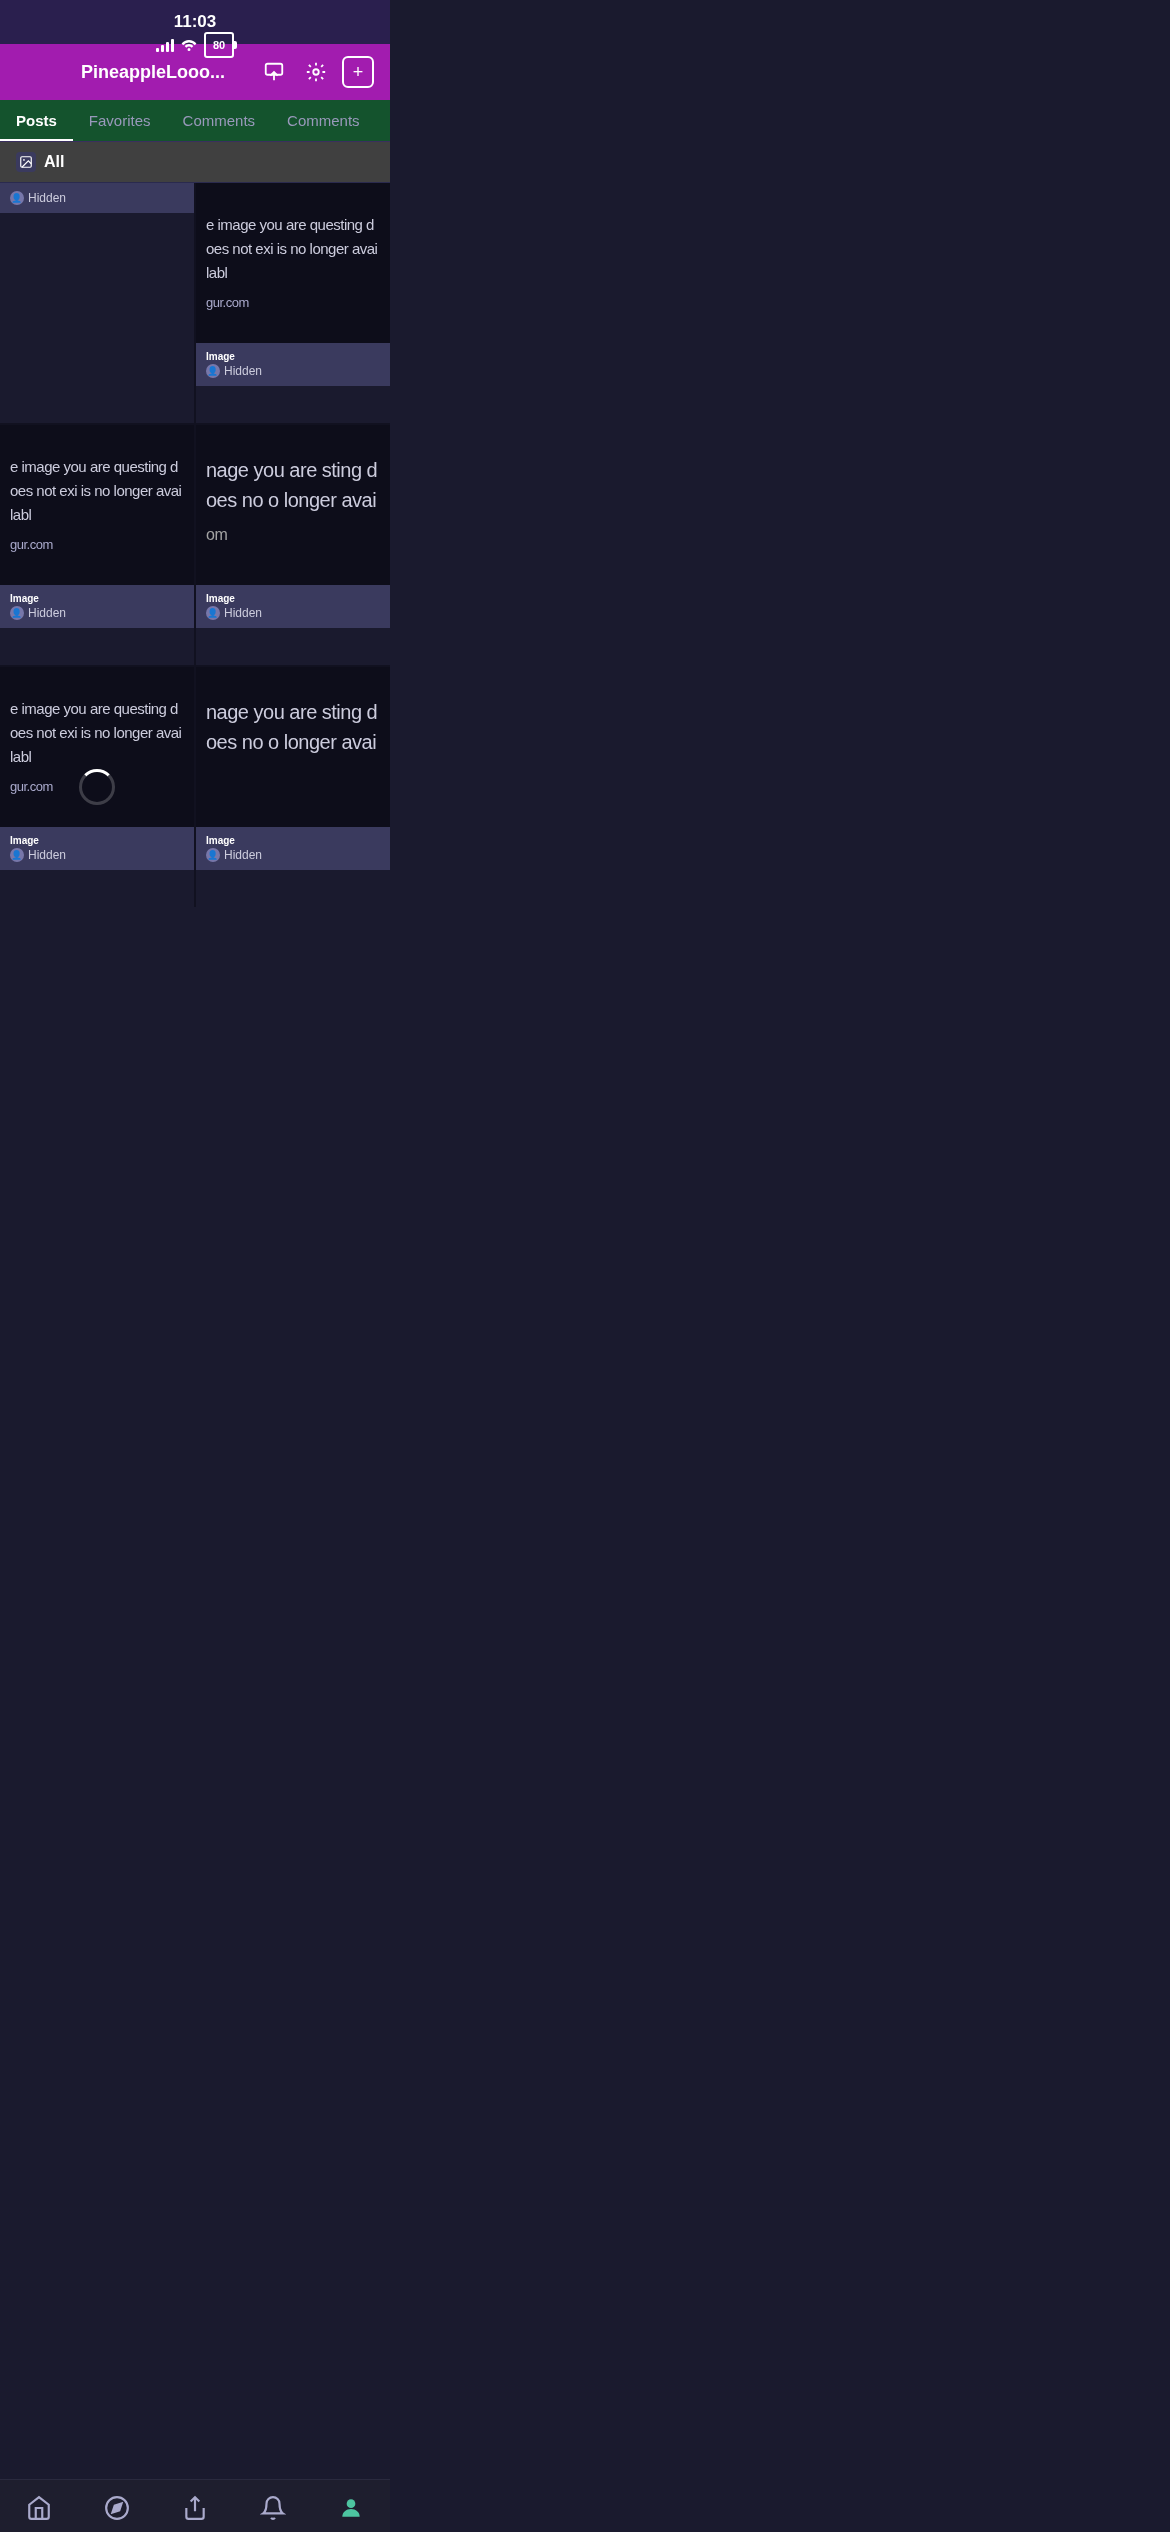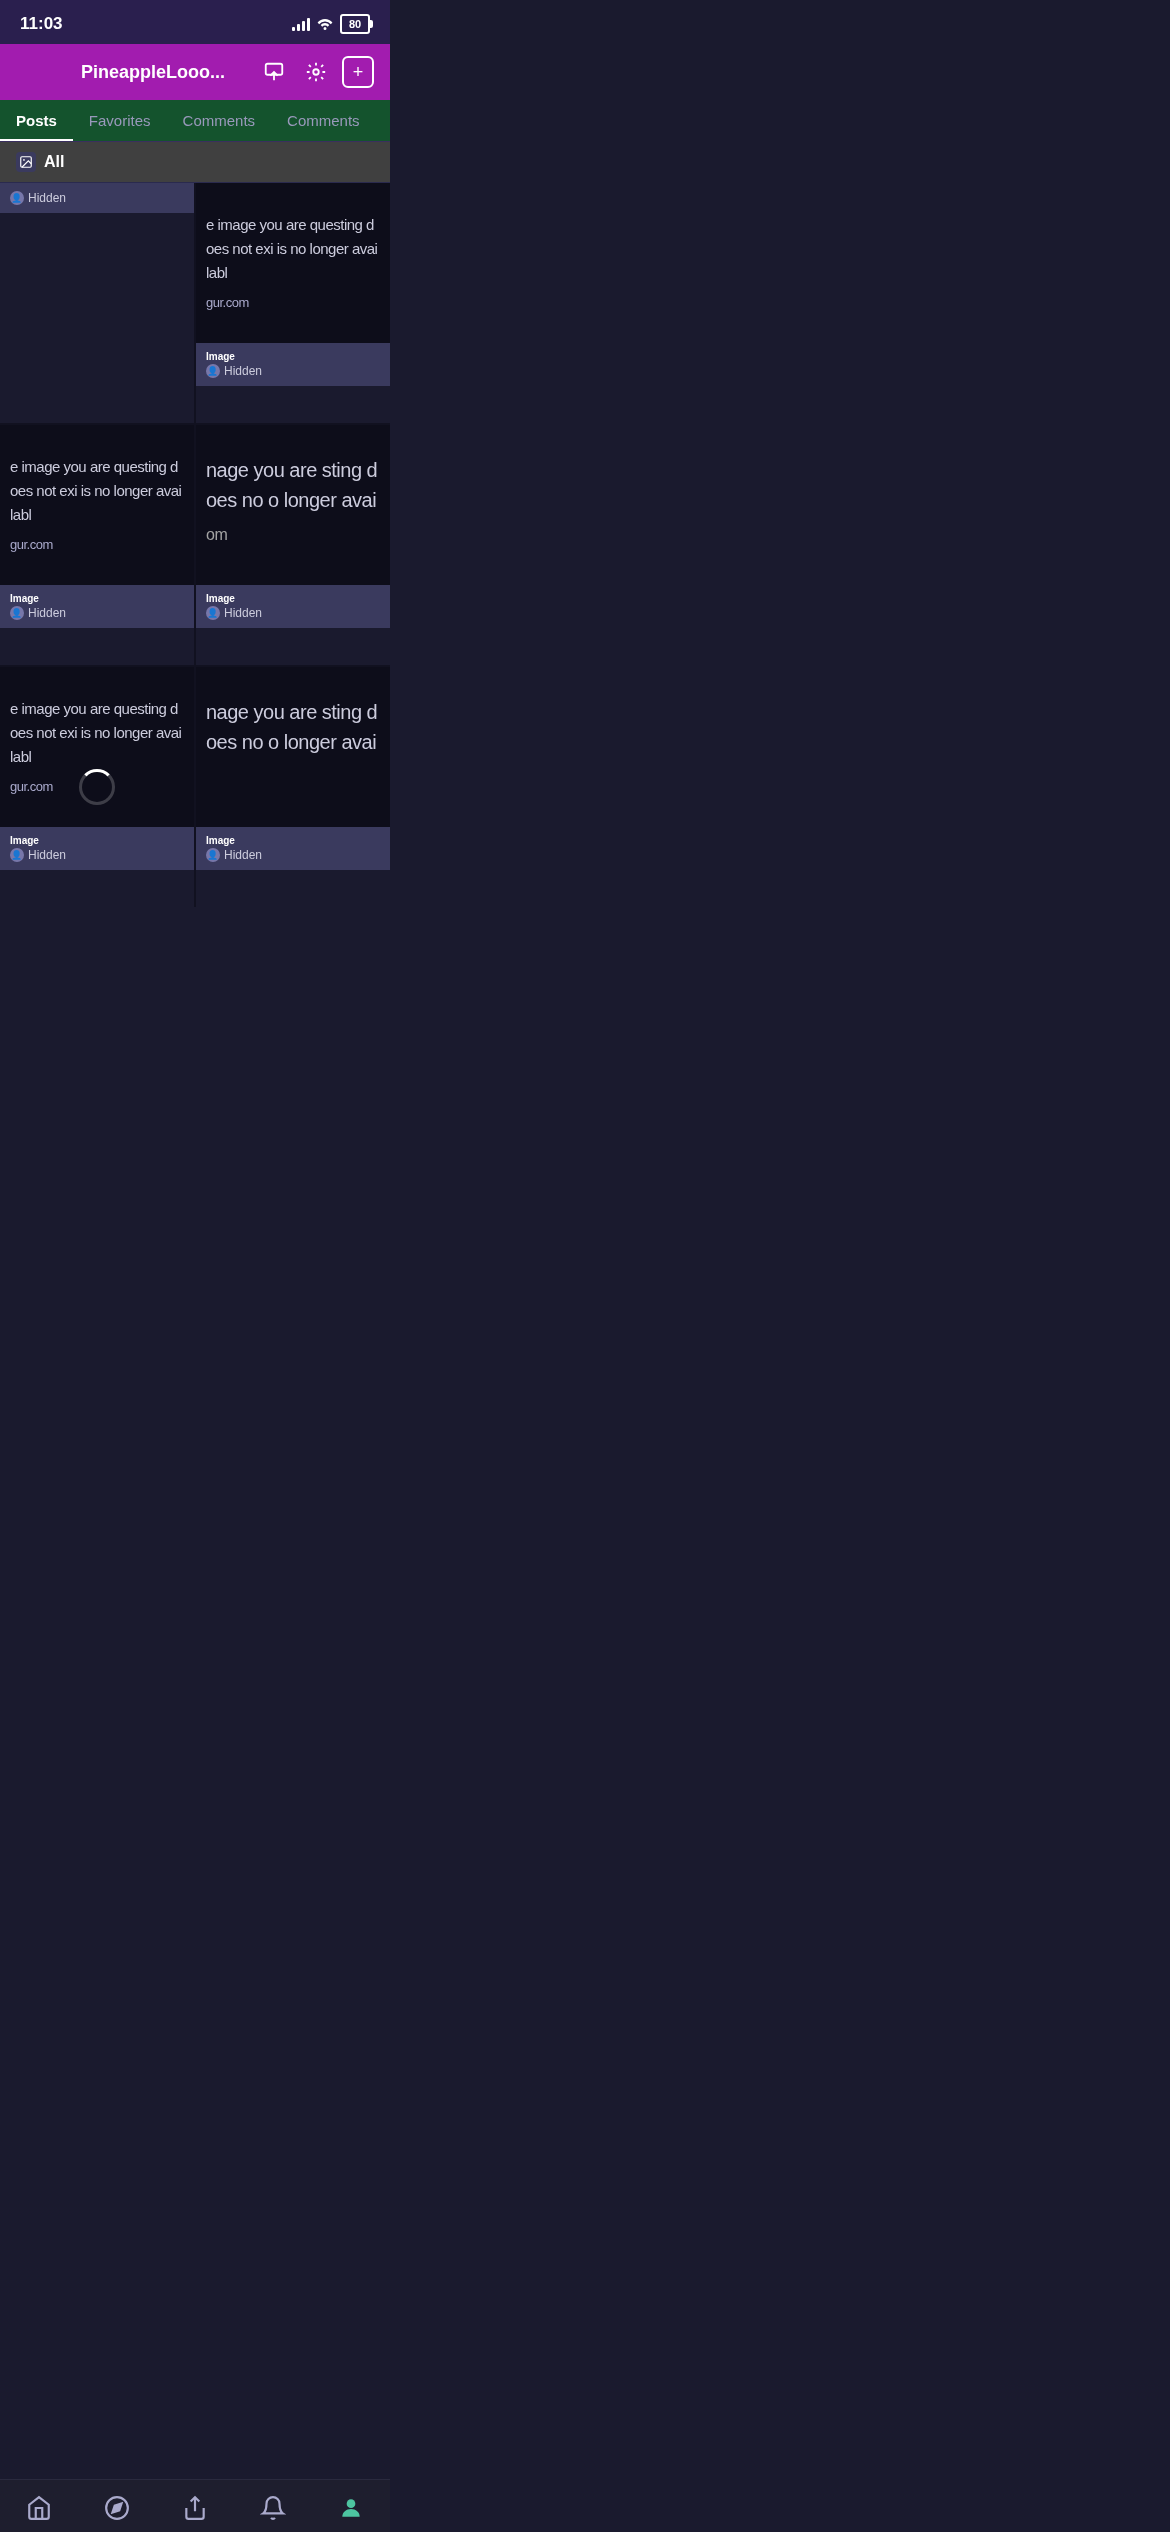--- a/index.html
+++ b/index.html
@@ -15,20 +15,21 @@
     }
 
     
     .status-bar {
       background: #2a1f4e;
       display: flex;
       justify-content: space-between;
       align-items: center;
       padding: 12px 20px 8px;
       height: 44px;
+      flex-direction: column;
     }
     .status-time {
       font-size: 17px;
       font-weight: 700;
       color: #fff;
     }
     .status-icons {
       display: flex;
       align-items: center;
       gap: 6px;
@@ -51,21 +52,21 @@
     .battery-box {
       display: flex;
       align-items: center;
       border: 2px solid #fff;
       border-radius: 3px;
       padding: 1px 3px;
       font-size: 11px;
       font-weight: 700;
       color: #fff;
       position: relative;
-      height: 20px;
+      height: 26px;
       min-width: 30px;
       justify-content: center;
     }
     .battery-box::after {
       content: '';
       position: absolute;
       right: -5px;
       top: 50%;
       transform: translateY(-50%);
       width: 3px;

